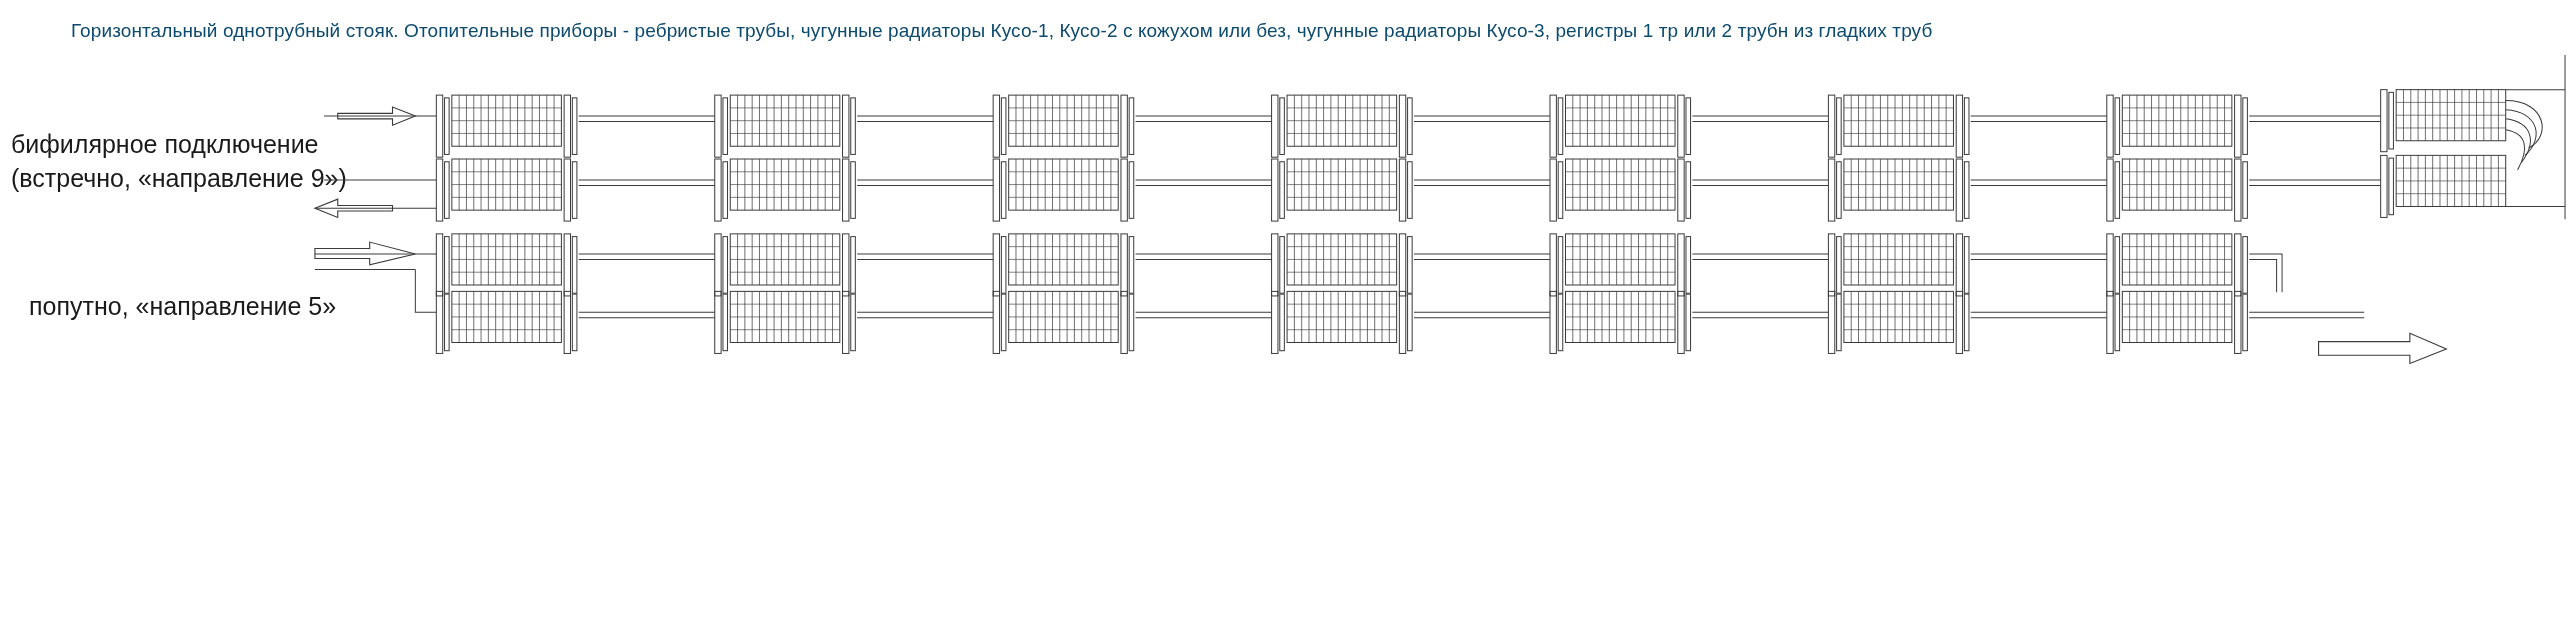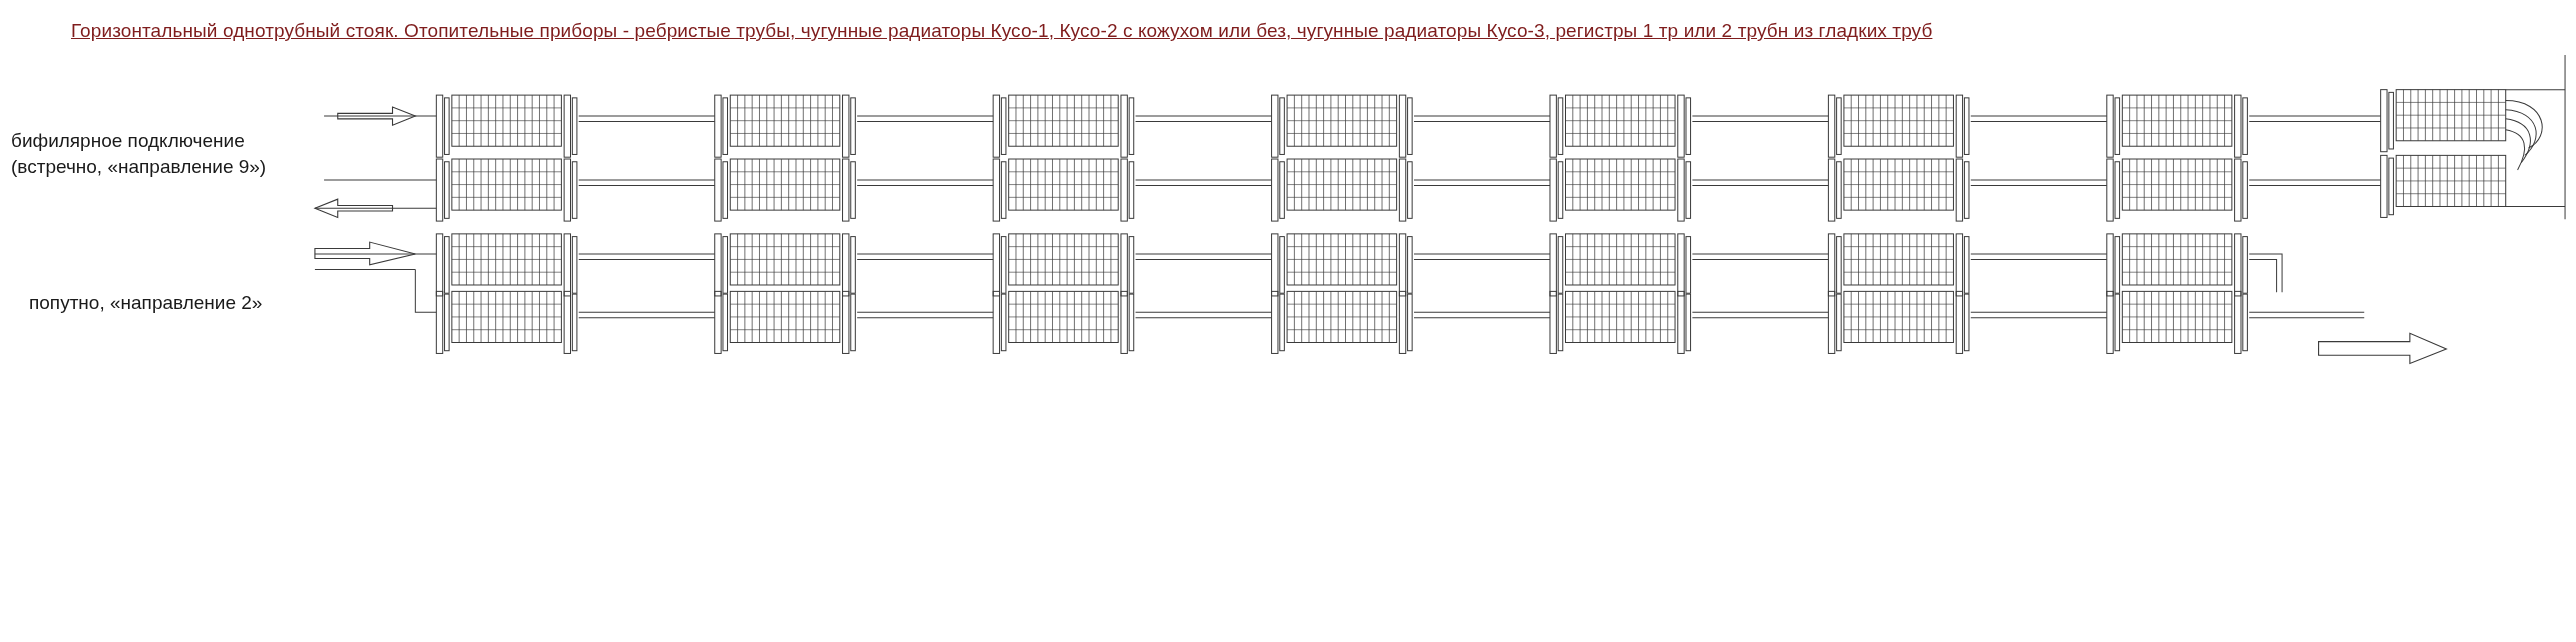--- a/index.html
+++ b/index.html
@@ -15,26 +15,25 @@
     color: #000000;
     overflow: hidden;
   }
   #title {
     position: absolute;
     left: 71px;
     top: 20px;
     font-size: 19px;
     letter-spacing: 0.1px;
     white-space: nowrap;
-    color: #7f1d1d;
-    text-decoration: underline;
+    color: #0c4a6e;
   }
   .row-label {
     position: absolute;
-    font-size: 19px;
+    font-size: 25px;
     color: #1a1a1a;
     white-space: nowrap;
     line-height: 1.35;
   }
   #label-bifilar {
     left: 11px;
     top: 128px;
     width: 301px;
   }
   #label-poputno {
@@ -53,21 +52,21 @@
 </head>
 <body>
 
 <div id="title">Горизонтальный однотрубный стояк. Отопительные приборы - ребристые трубы, чугунные радиаторы Кусо-1, Кусо-2 с кожухом или без, чугунные радиаторы Кусо-3,   регистры  1 тр или 2 трубн из гладких труб</div>
 
 <div class="row-label" id="label-bifilar">
   <span>бифилярное подключение</span><br>
   <span>(встречно, «направление 9»)</span>
 </div>
 
-<div class="row-label" id="label-poputno">попутно, «направление 2»</div>
+<div class="row-label" id="label-poputno">попутно, «направление 5»</div>
 
 <div id="canvas-wrap">
   <svg width="2576" height="643" viewBox="0 0 2822 704" xmlns="http://www.w3.org/2000/svg">
     <defs>
       <g id="radiator-block">
 
         <rect x="0" y="0" width="120" height="56" fill="none" stroke="#3a3a3a" stroke-width="1.1"></rect>
 
         <line x1="8" y1="0" x2="8" y2="56" stroke="#3a3a3a" stroke-width="0.8"></line>
         <line x1="16" y1="0" x2="16" y2="56" stroke="#3a3a3a" stroke-width="0.8"></line>

